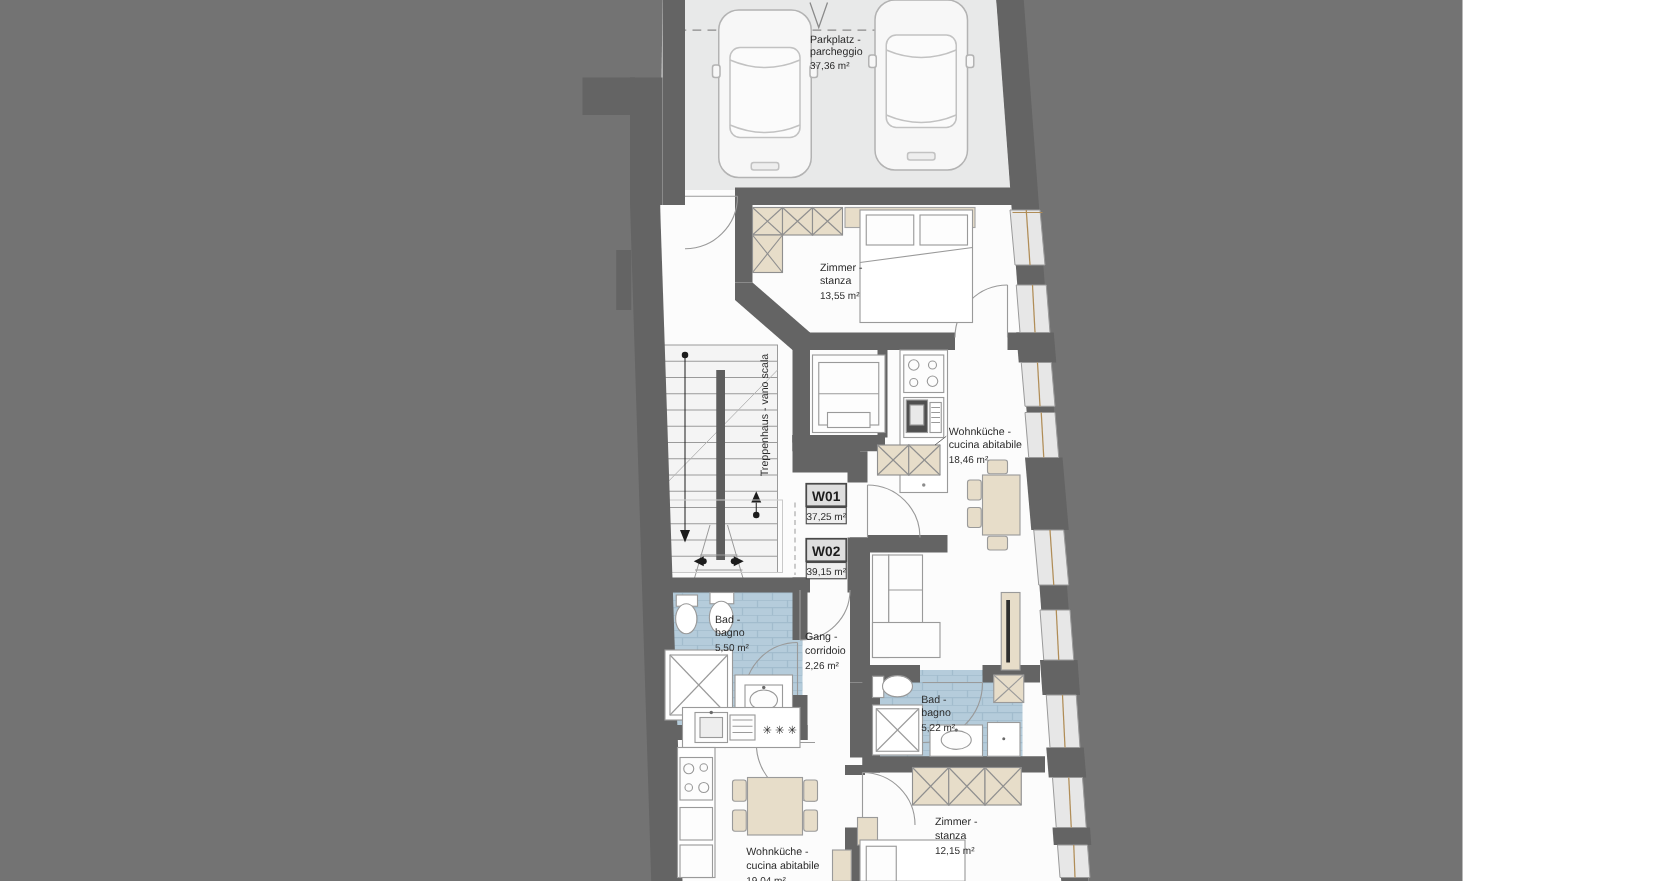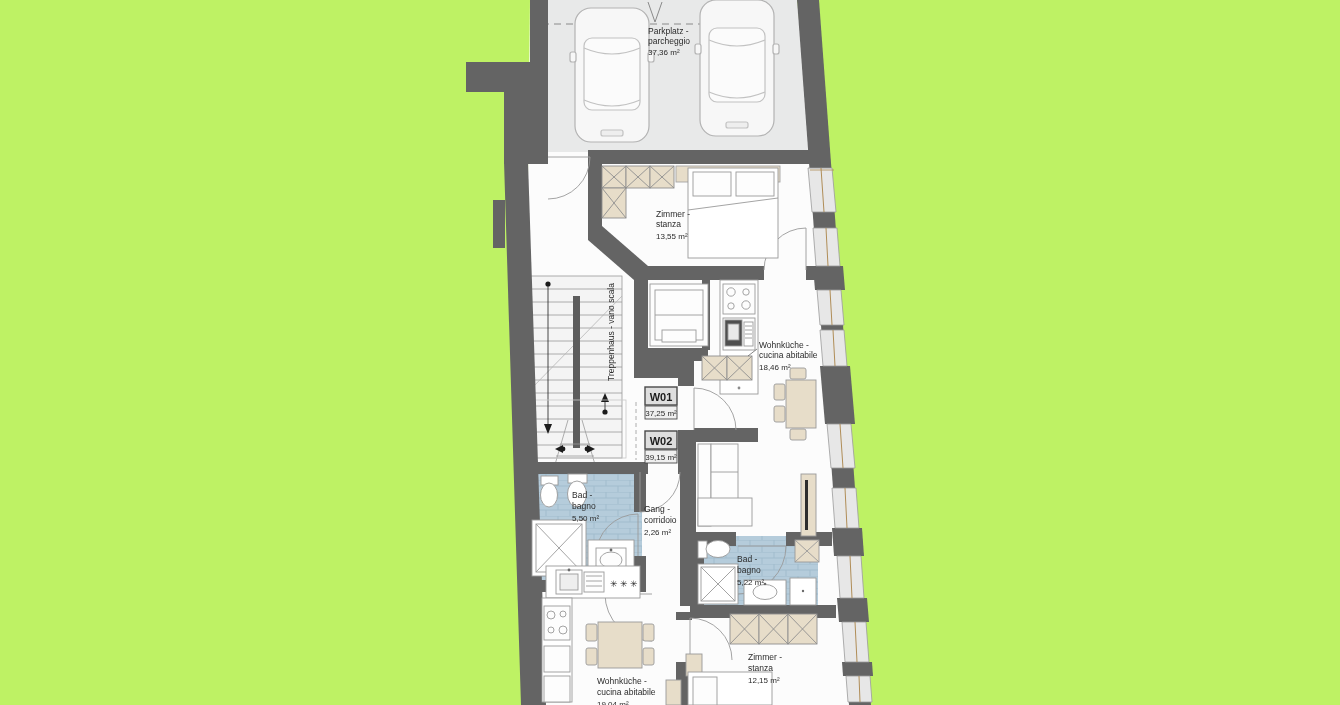--- a/index.html
+++ b/index.html
@@ -1,16 +1,16 @@
 <!DOCTYPE html>
 <html><head>
 <meta charset="utf-8">
 <style>
   html,body{margin:0;padding:0;background:#ffffff;}
-  .canvas{position:relative;width:1340px;height:705px;background:#bef264;overflow:hidden;
+  .canvas{position:relative;width:1170px;height:705px;background:#737373;overflow:hidden;
           font-family:"Liberation Sans", sans-serif;}
   svg{position:absolute;left:0;top:0;}
   text{fill:#2b2b2b;font-family:"Liberation Sans", sans-serif;}
   .room-label{font-size:8.5px;}
   .area-label{font-size:8px;}
   .unit-label{font-size:11px;font-weight:bold;fill:#1d1d1d;}
   .unit-area{font-size:8px;}
   .stair-label{font-size:8.5px;}
 </style>
 </head>

